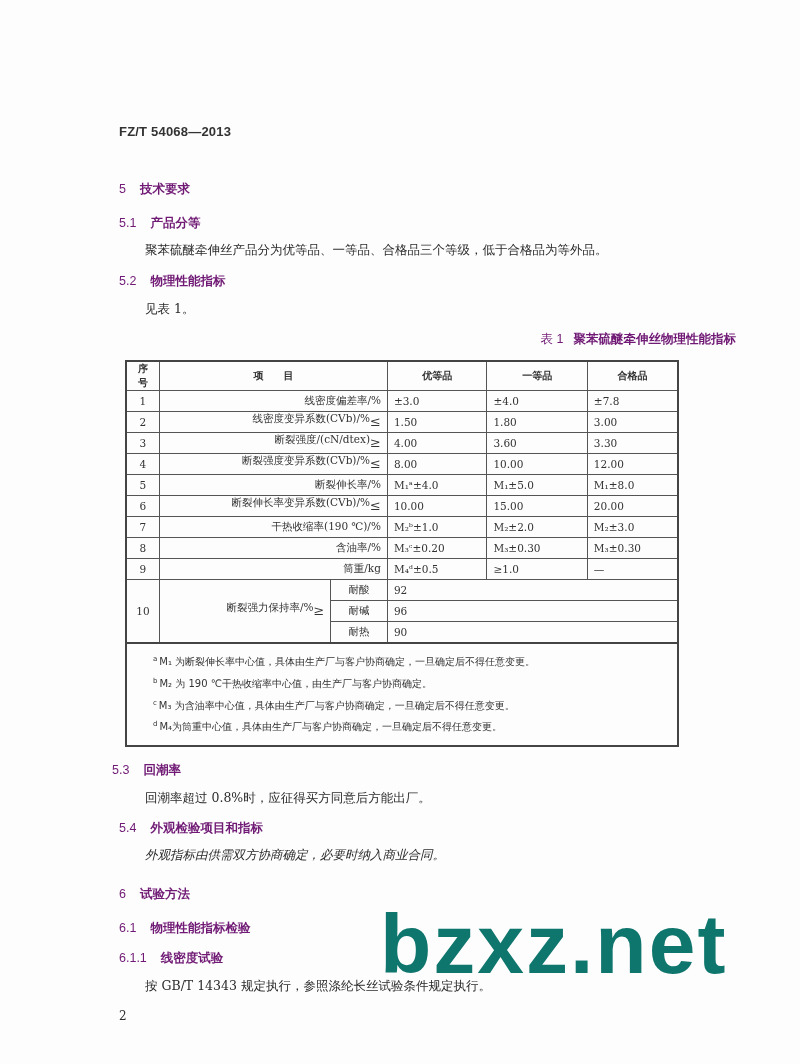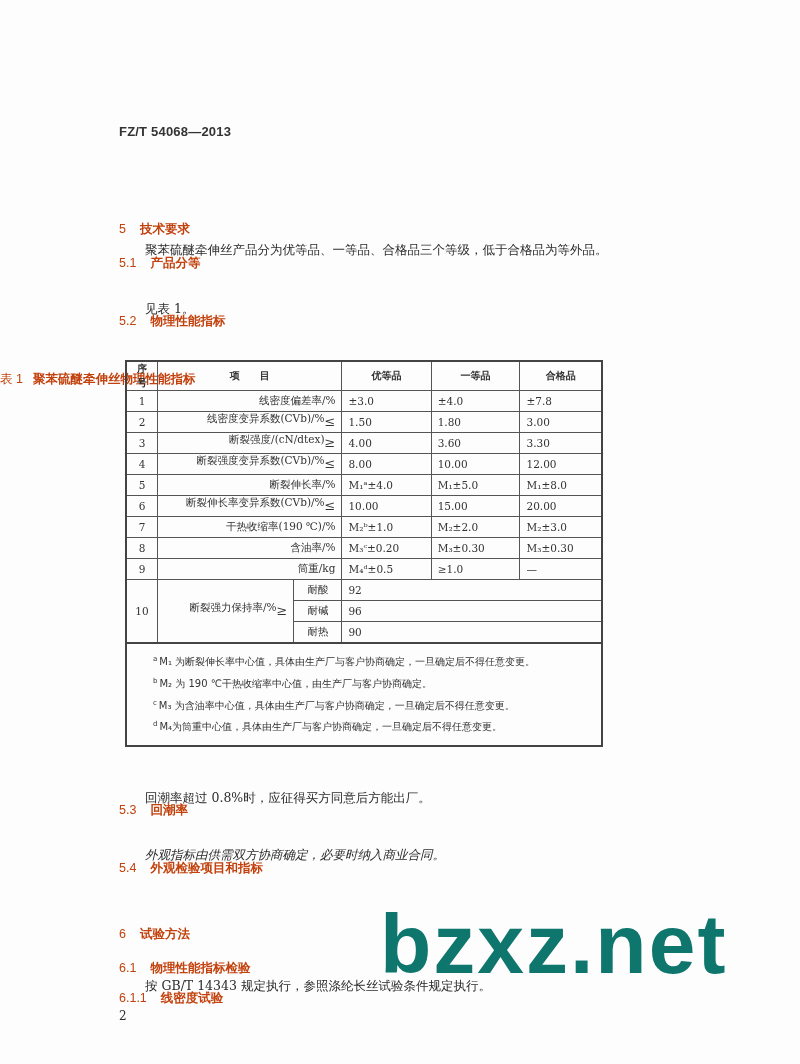--- a/index.html
+++ b/index.html
@@ -1,26 +1,26 @@
 <!DOCTYPE html>
 <html><head>
 <meta charset="utf-8">
 <style>
   html, body { margin:0; padding:0; }
   body { width:800px; height:1064px; background:#fdfdfd; position:relative; overflow:hidden;
          font-family:"DejaVu Serif", serif; color:#2a2a2a; }
   .abs { position:absolute; }
   .std { left:119px; top:124px; font-family:"Liberation Sans", sans-serif; font-weight:bold; font-size:13px; color:#333; letter-spacing:0.2px; }
-  .h { font-family:"DejaVu Sans", sans-serif; font-weight:bold; font-size:12.5px; color:#c2410c;margin-top:40px; }
+  .h { font-family:"DejaVu Sans", sans-serif; font-weight:bold; font-size:12.5px; color:#701a75; }
   .h .num { display:inline-block; font-family:"Liberation Sans", sans-serif; font-weight:normal; margin-right:14px; }
   .p { font-family:"DejaVu Serif", serif; font-size:12.5px; color:#2b2b2b; }
-  .caption { left:0; width:736px; text-align:left; top:331px; }
+  .caption { left:0; width:736px; text-align:right; top:331px; }
   .caption .num { margin-right:10px; }
 
-  table.t1 { position:absolute; left:125px; top:360px; width:478px; border-collapse:collapse;
+  table.t1 { position:absolute; left:125px; top:360px; width:554px; border-collapse:collapse;
              border:2px solid #444; font-size:10.5px; color:#333; font-family:"DejaVu Serif", serif;padding-left:19px; }
   table.t1 td, table.t1 th { border:1px solid #555; height:20px; padding:0 6px; font-weight:normal; }
   table.t1 th { font-family:"DejaVu Sans", sans-serif; font-weight:bold; font-size:10px; }
   .c { text-align:center; }
   .seq { width:20px; text-align:center; }
   .item { text-align:right; }
   .item .sym { float:right; font-size:13px; line-height:20px; }
   .val { text-align:left; }
   .foot td { padding:6px 0 8px 26px !important; font-size:10px; line-height:18.5px; font-family:"DejaVu Sans", sans-serif;border-radius:11px; }
   .foot .sup { font-size:7px; vertical-align:super; margin-right:2px; }
@@ -150,21 +150,21 @@
     <td colspan="6" style="border-top:2px solid #444;">
       <div><span class="sup">a</span><span>M₁ 为断裂伸长率中心值，具体由生产厂与客户协商确定，一旦确定后不得任意变更。</span></div>
       <div><span class="sup">b</span><span>M₂ 为 190 ℃干热收缩率中心值，由生产厂与客户协商确定。</span></div>
       <div><span class="sup">c</span><span>M₃ 为含油率中心值，具体由生产厂与客户协商确定，一旦确定后不得任意变更。</span></div>
       <div><span class="sup">d</span><span>M₄为筒重中心值，具体由生产厂与客户协商确定，一旦确定后不得任意变更。</span></div>
     </td>
   </tr>
 </tbody>
   </table>
 
-<div class="abs h" style="left:119px;top:762px;text-align:center;">
+<div class="abs h" style="left:112px;top:762px;text-align:center;">
   <span class="num">5.3</span><span>回潮率</span>
 </div>
 <div class="abs p" style="left:145px;top:790px;">回潮率超过 0.8%时，应征得买方同意后方能出厂。</div>
 
 <div class="abs h" style="left:119px;top:820px;">
   <span class="num">5.4</span><span>外观检验项目和指标</span>
 </div>
 <div class="abs p" style="left:145px;top:847px;font-style:italic;">外观指标由供需双方协商确定，必要时纳入商业合同。</div>
 
 <div class="abs h" style="left:119px;top:886px;">

